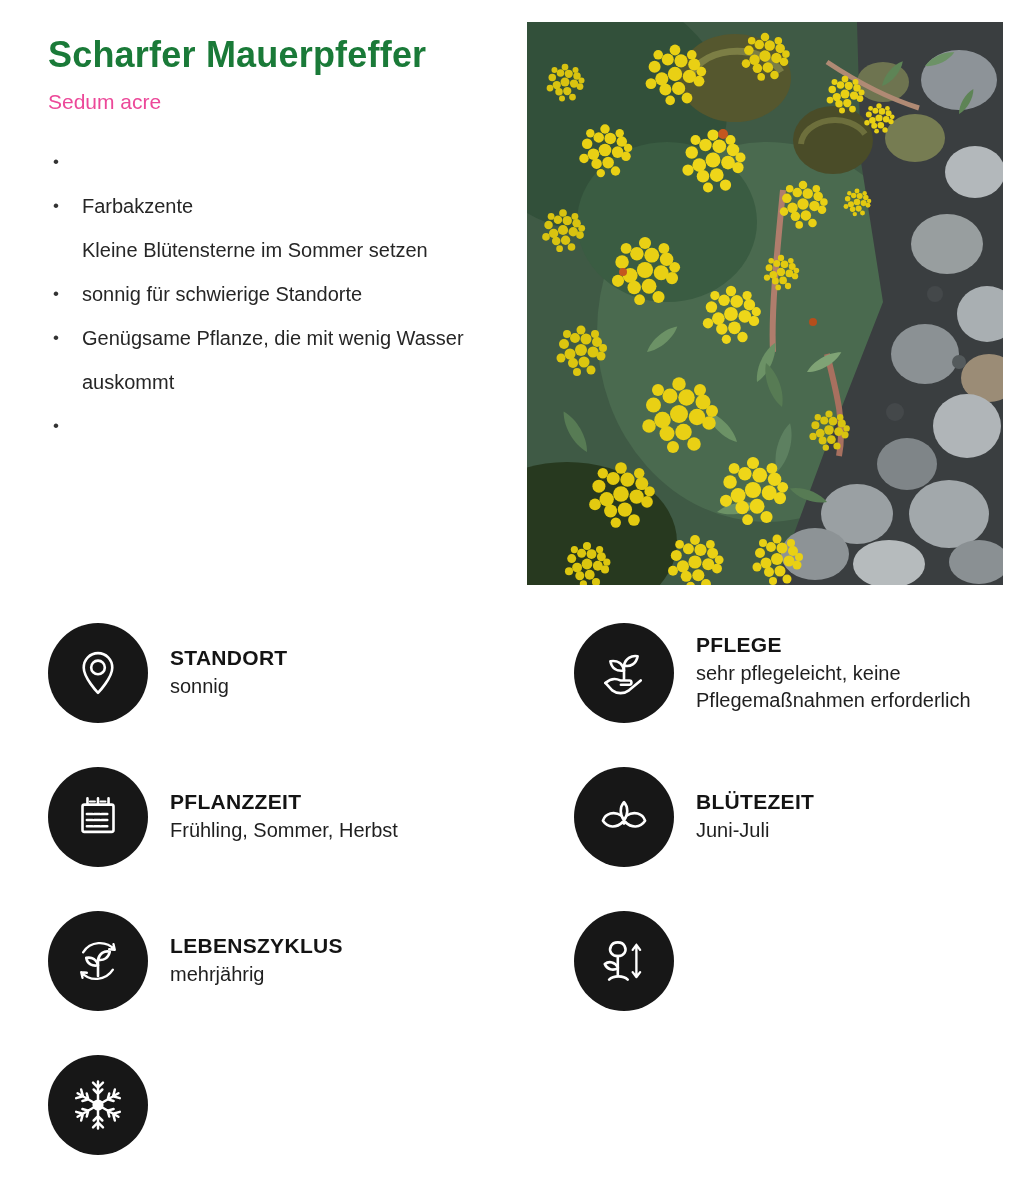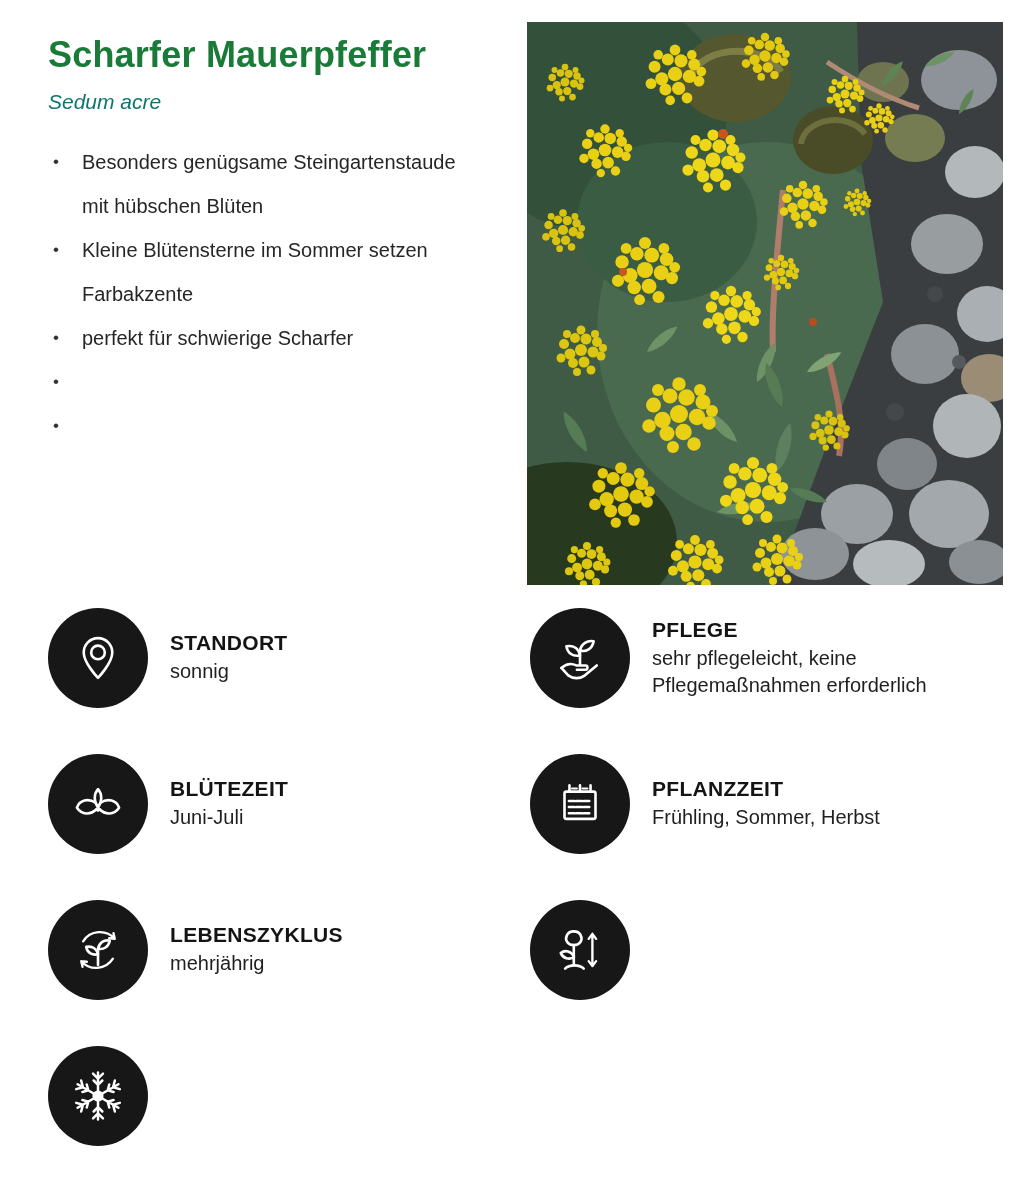--- a/index.html
+++ b/index.html
@@ -7,35 +7,35 @@
   body {
     width:1029px; height:1200px; position:relative; overflow:hidden;
     font-family:"Liberation Sans", sans-serif; color:#1f1f1f;
   }
   .page-title {
     position:absolute; left:48px; top:34px;
     font-size:36px; font-weight:bold; color:#1a7a38; letter-spacing:0.2px;text-align:right;
   }
   .botanical-name {
     position:absolute; left:48px; top:90px;
-    font-size:21px; font-style:italic; color:#0f766e;
+    font-size:21px; color:#ec4899;
   }
   .feature-list {
     position:absolute; left:50px; top:140px; width:462px; list-style:none;
   }
   .feature-item { display:flex; font-size:20px; color:#262626; }
   .feature-item .dot { flex:none; width:32px; font-size:17px; line-height:44px; color:#333; padding-left:3px; }
   .feature-item .line { display:block; line-height:44px; }
   .photo {
     position:absolute; left:527px; top:22px; width:476px; height:563px; overflow:hidden;
   }
   .photo svg { display:block; }
   .attributes-grid {
-    position:absolute; left:48px; top:608px; width:960px;
-    display:grid; grid-template-columns:482px auto; grid-auto-rows:100px; row-gap:46px;
+    position:absolute; left:48px; top:623px; width:960px;
+    display:grid; grid-template-columns:482px auto; grid-auto-rows:100px; row-gap:46px;gap:44px;
   }
   .attr-row { display:flex; align-items:center; }
   .icon-circle {
     flex:none; width:100px; height:100px; border-radius:50%; background:#171717;
     display:flex; align-items:center; justify-content:center;
   }
   .icon-circle svg { width:62px; height:62px; stroke:#ffffff; fill:none;
     stroke-width:4.2; stroke-linecap:round; stroke-linejoin:round; }
   .attr-texts { margin-left:22px; max-width:345px; }
   .attr-label { font-size:21px; font-weight:bold; color:#141414; letter-spacing:0.3px; }
@@ -43,40 +43,40 @@
 </style>
 </head>
 <body>
 
 <h1 class="page-title">Scharfer Mauerpfeffer</h1>
 <p class="botanical-name">Sedum acre</p>
 
 <ul class="feature-list">
   <li class="feature-item">
     <span class="dot">•</span>
+  </li>
+  <li class="feature-item">
+    <span class="dot">•</span>
     <span class="txt">
-        <span class="line">Besonders genügsame Steingartenstaude</span>
-        <span class="line">mit hübschen Blüten</span>
+        <span class="line">Farbakzente</span>
+        <span class="line">Kleine Blütensterne im Sommer setzen</span>
       </span>
   </li>
   <li class="feature-item">
     <span class="dot">•</span>
     <span class="txt">
-        <span class="line">Kleine Blütensterne im Sommer setzen</span>
-        <span class="line">Farbakzente</span>
+        <span class="line">sonnig für schwierige Standorte</span>
       </span>
   </li>
   <li class="feature-item">
     <span class="dot">•</span>
     <span class="txt">
-        <span class="line">perfekt für schwierige Scharfer</span>
+        <span class="line">Genügsame Pflanze, die mit wenig Wasser</span>
+        <span class="line">auskommt</span>
       </span>
-  </li>
-  <li class="feature-item">
-    <span class="dot">•</span>
   </li>
   <li class="feature-item">
     <span class="dot">•</span>
   </li>
 </ul>
 
 <div class="photo">
 <svg viewBox="0 0 476 563" width="476" height="563" xmlns="http://www.w3.org/2000/svg">
   <defs>
     <g id="fc">
@@ -205,44 +205,44 @@
     </div>
     <div class="attr-texts">
       <div class="attr-label">PFLEGE</div>
       <div class="attr-value">sehr pflegeleicht, keine Pflegemaßnahmen erforderlich</div>
     </div>
   </div>
 
   <div class="attr-row">
     <div class="icon-circle">
       <svg viewBox="0 0 100 100">
+        <rect x="25" y="30" rx="3" width="50" height="44"></rect>
+        <path d="M33 20 L33 30 M50 20 L50 30 M67 20 L67 30"></path>
+        <path d="M37 25 L45 25 M54 25 L62 25" stroke-width="3.4"></path>
+        <path d="M32 45 h9 M44 45 h9 M56 45 h9 M32 55 h9 M44 55 h9 M56 55 h9 M32 65 h9 M44 65 h9 M56 65 h9" stroke-width="4"></path>
+      </svg>
+    </div>
+    <div class="attr-texts">
+      <div class="attr-label">PFLANZZEIT</div>
+      <div class="attr-value">Frühling, Sommer, Herbst</div>
+    </div>
+  </div>
+
+  <div class="attr-row">
+    <div class="icon-circle">
+      <svg viewBox="0 0 100 100">
         <path d="M50 26 C43 34 43 46 50 55 C57 46 57 34 50 26 Z"></path>
         <path d="M48 58 C38 68 24 68 16 56 C20 44 34 40 46 48"></path>
         <path d="M52 58 C62 68 76 68 84 56 C80 44 66 40 54 48"></path>
         <path d="M48 58 C49 62 51 62 52 58"></path>
       </svg>
     </div>
     <div class="attr-texts">
       <div class="attr-label">BLÜTEZEIT</div>
       <div class="attr-value">Juni-Juli</div>
-    </div>
-  </div>
-
-  <div class="attr-row">
-    <div class="icon-circle">
-      <svg viewBox="0 0 100 100">
-        <rect x="25" y="30" rx="3" width="50" height="44"></rect>
-        <path d="M33 20 L33 30 M50 20 L50 30 M67 20 L67 30"></path>
-        <path d="M37 25 L45 25 M54 25 L62 25" stroke-width="3.4"></path>
-        <path d="M32 45 h9 M44 45 h9 M56 45 h9 M32 55 h9 M44 55 h9 M56 55 h9 M32 65 h9 M44 65 h9 M56 65 h9" stroke-width="4"></path>
-      </svg>
-    </div>
-    <div class="attr-texts">
-      <div class="attr-label">PFLANZZEIT</div>
-      <div class="attr-value">Frühling, Sommer, Herbst</div>
     </div>
   </div>
 
 
   <div class="attr-row">
     <div class="icon-circle">
       <svg viewBox="0 0 100 100">
         <path d="M26 36 A32 32 0 0 1 77 32 M77 32 L68 31 M77 32 L75 23" stroke-width="3.8"></path>
         <path d="M74 64 A32 32 0 0 1 23 68 M23 68 L32 69 M23 68 L25 77" stroke-width="3.8"></path>
         <path d="M50 74 L50 48"></path>

